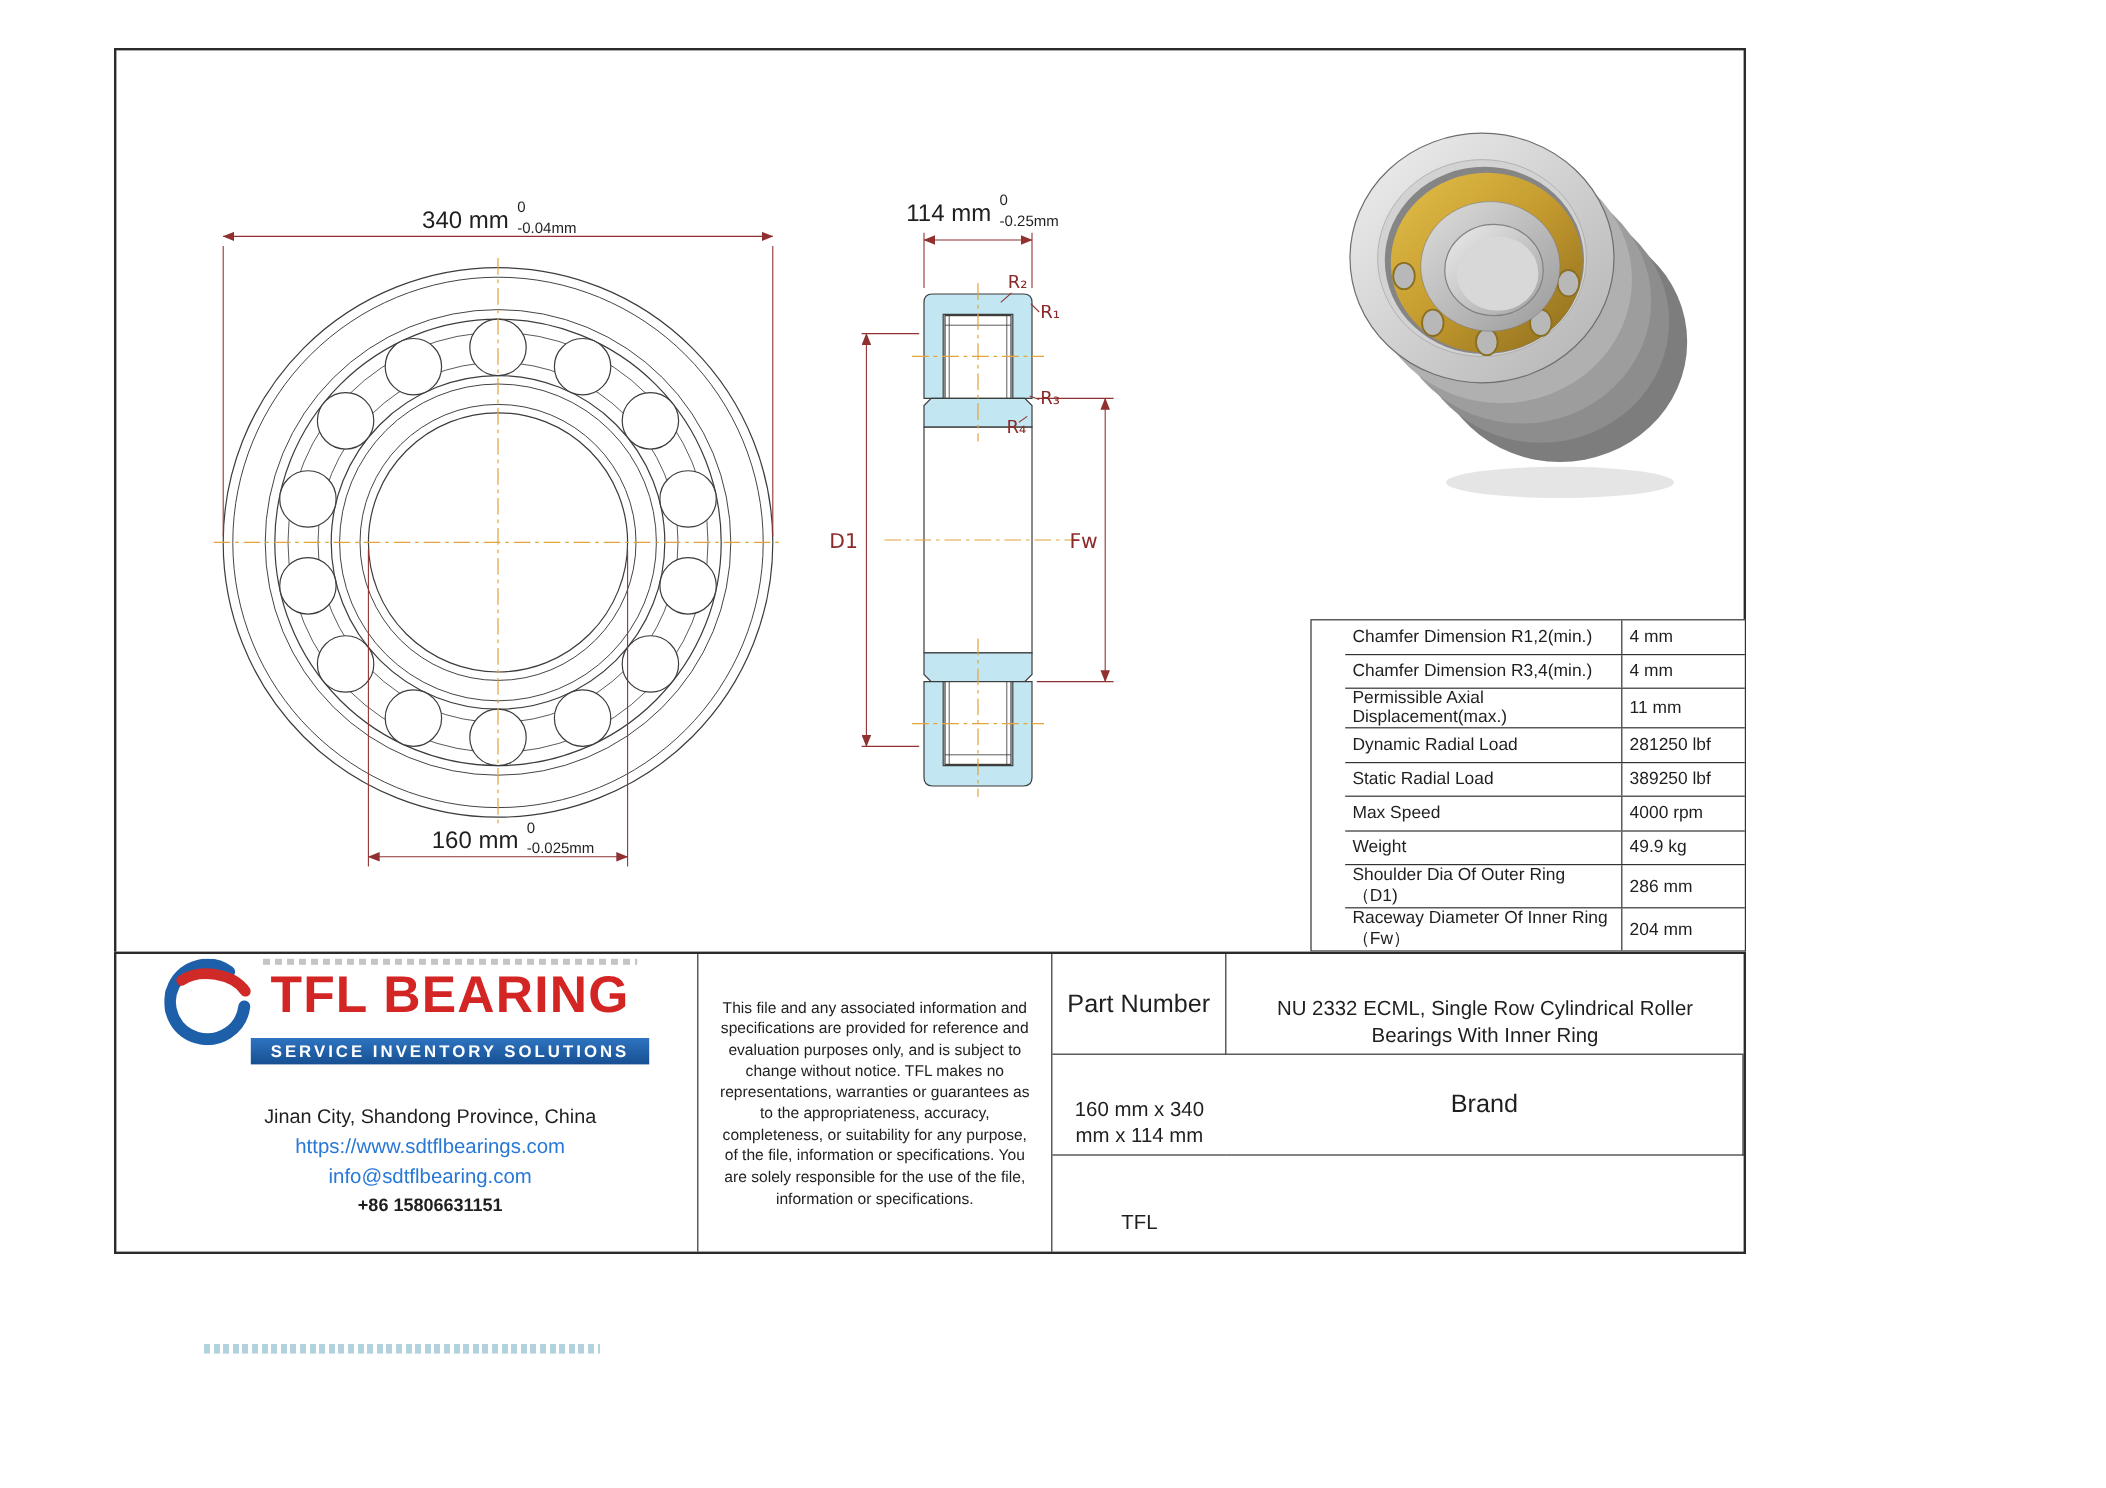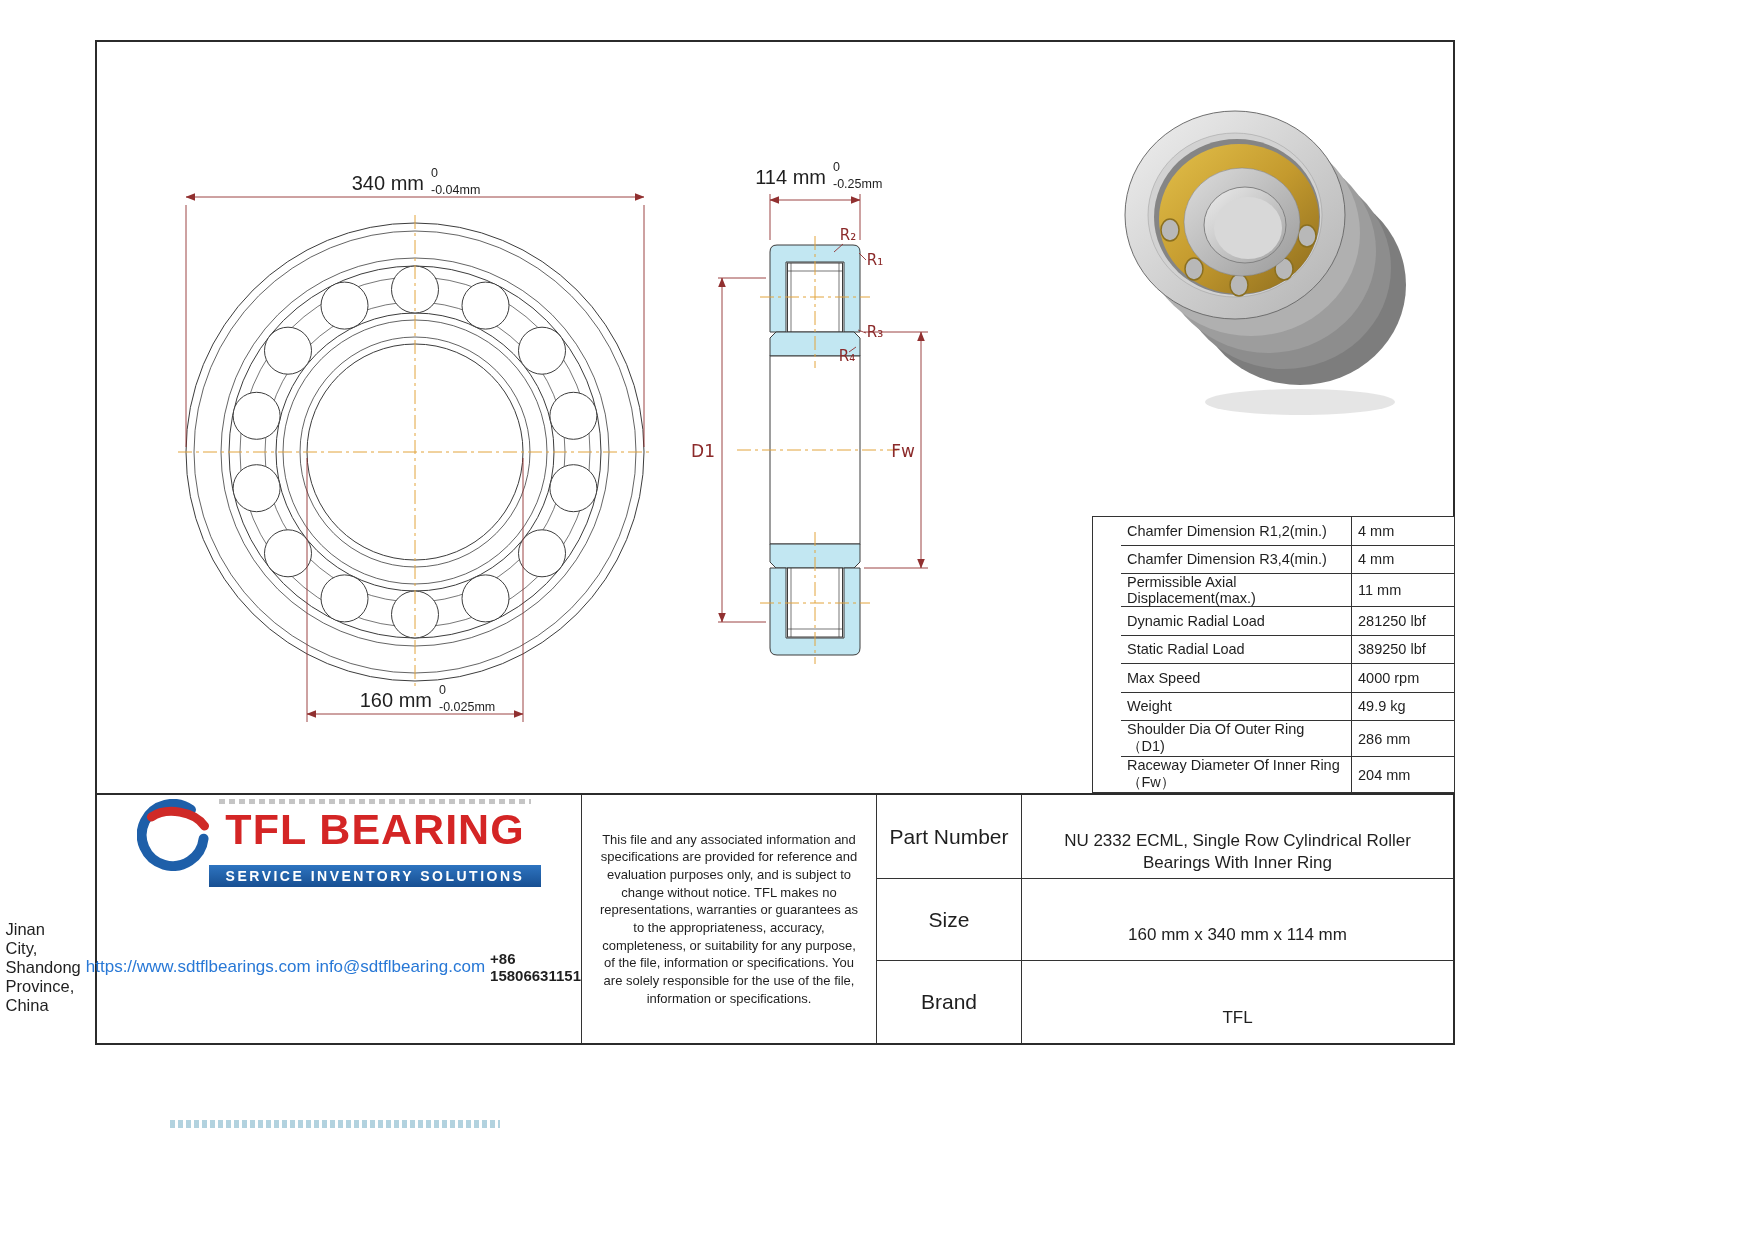--- a/index.html
+++ b/index.html
@@ -56,22 +56,22 @@
   .logo-tinyline{height:5px;width:94%;margin:0 auto 4px auto;opacity:.5;
      background:repeating-linear-gradient(90deg,#8a8a8a 0 6px,transparent 6px 10px);}
   .logo-brand{font-size:43px;font-weight:bold;color:var(--logo-red);letter-spacing:1px;
               line-height:1;text-align:center;white-space:nowrap;}
   .logo-banner{margin-top:14px;background:linear-gradient(180deg,#2e74c0,#174f92);
                color:#fff;font-size:14px;font-weight:bold;letter-spacing:2.5px;
                text-align:center;padding:3px 0;white-space:nowrap;}
   .company-name{height:44px;border-top:1.5px solid #333;border-bottom:1.5px solid #333;
                 display:flex;align-items:center;justify-content:center;
                 font-size:22px;box-sizing:border-box;}
-  .company-contact{flex:1;display:flex;align-items:center;
-                   justify-content:flex-end;gap:5px;padding-left:39px;}
+  .company-contact{flex:1;display:flex;flex-direction:column;align-items:center;
+                   justify-content:center;gap:5px;padding-left:39px;}
   .addr{font-size:16.5px;}
   .link{font-size:17px;color:var(--link-blue);text-decoration:none;cursor:pointer;}
   .phone{font-size:15px;font-weight:600;}
 
   .f-col2{width:295px;border-right:1.5px solid #333;box-sizing:border-box;
           display:flex;align-items:center;padding:22px 13px;
           font-size:13px;line-height:1.36;text-align:center;}
   .f-col34{flex:1;display:grid;grid-template-columns:145px 1fr;grid-template-rows:1fr 1fr 1fr;}
   .info-label{border-right:1.5px solid #333;border-bottom:1.5px solid #333;
               display:flex;align-items:center;justify-content:center;
@@ -312,20 +312,19 @@
       <a class="link">info@sdtflbearing.com</a>
       <div class="phone">+86 15806631151</div>
     </div>
   </div>
 
   <div class="f-col2">This file and any associated information and specifications are provided for reference and evaluation purposes only, and is subject to change without notice. TFL makes no representations, warranties or guarantees as to the appropriateness, accuracy, completeness, or suitability for any purpose, of the file, information or specifications. You are solely responsible for the use of the file, information or specifications.</div>
 
   <div class="f-col34">
     <div class="info-label">Part Number</div>
     <div class="info-value">NU 2332 ECML, Single Row Cylindrical Roller Bearings With Inner Ring</div>
-    <div class="info-label">Size</div>
     <div class="info-value">160 mm x 340 mm x 114 mm</div>
     <div class="info-label">Brand</div>
     <div class="info-value">TFL</div>
   </div>
 </div>
 
 <div class="watermark"></div>
 
 </body></html>

